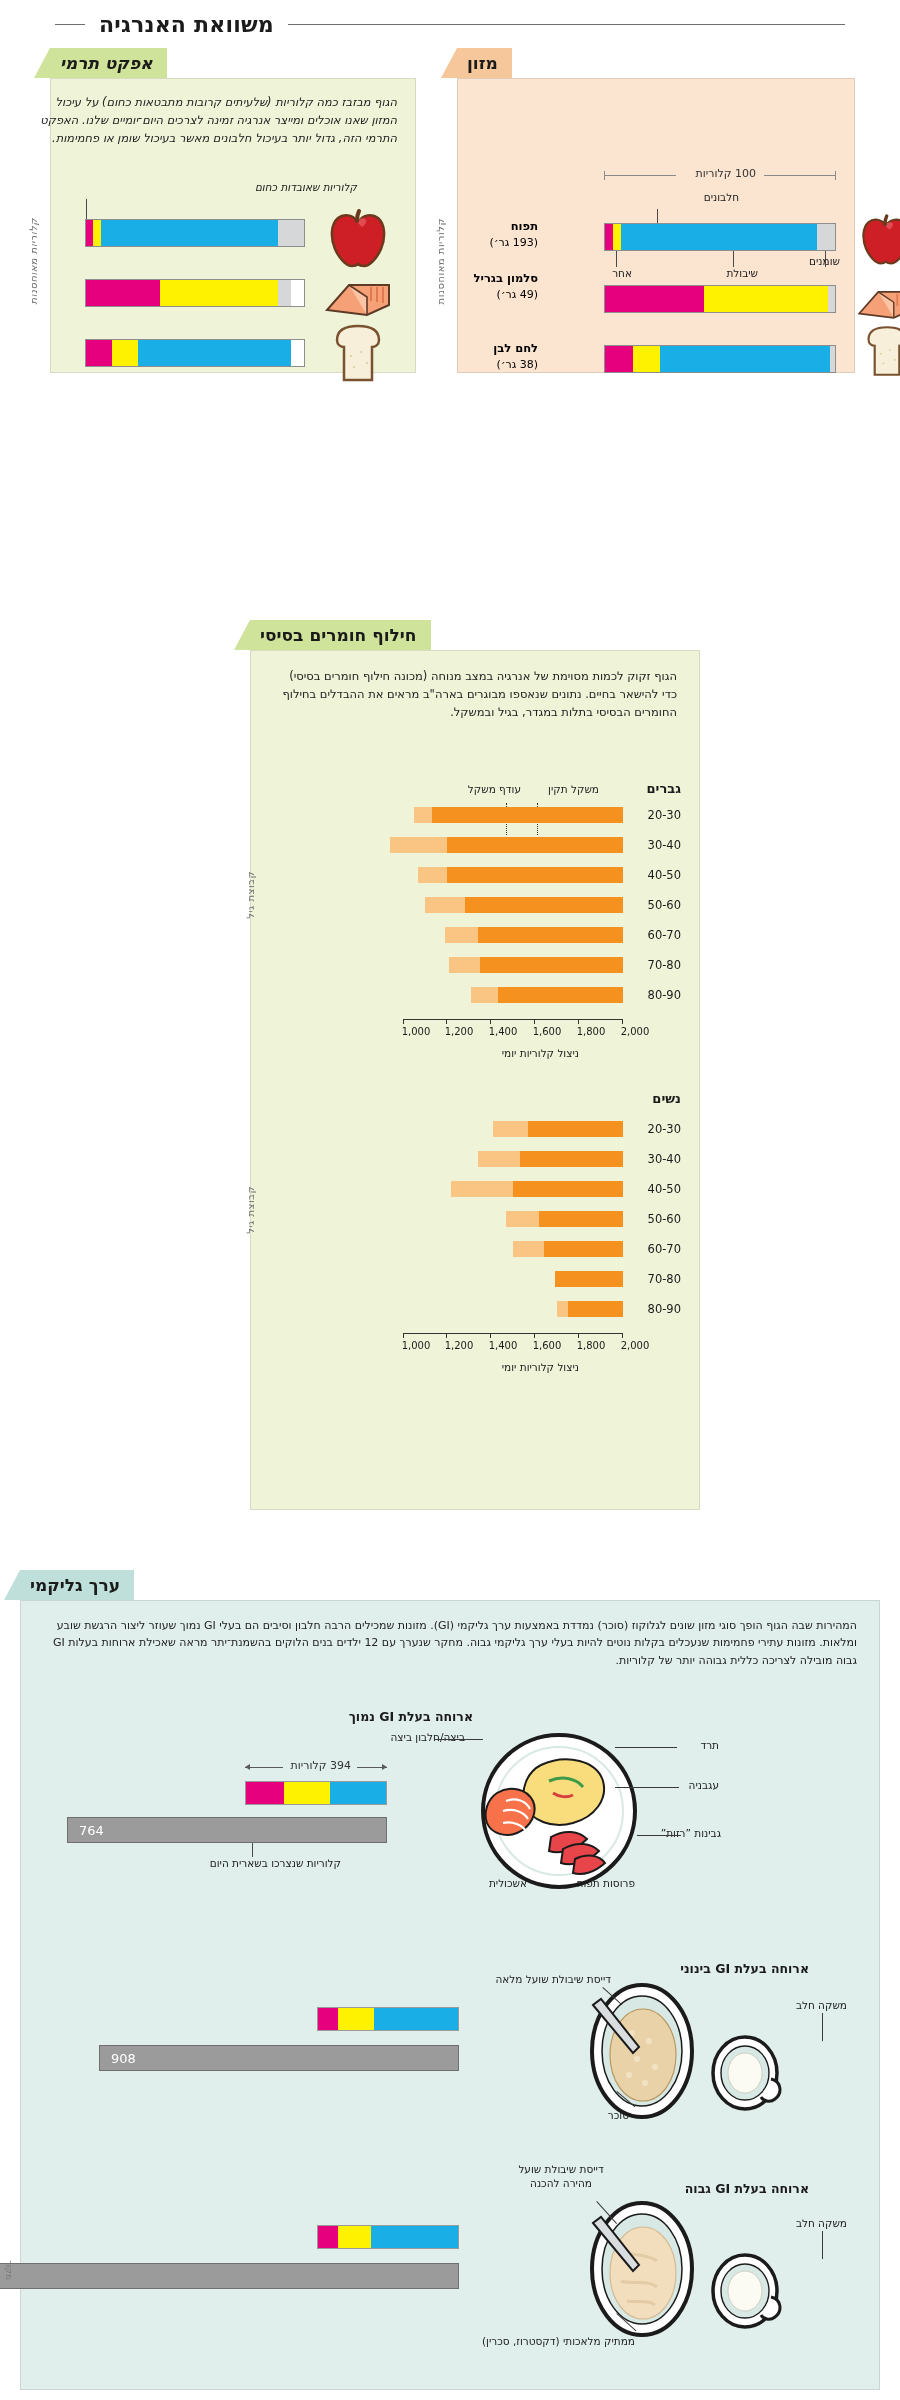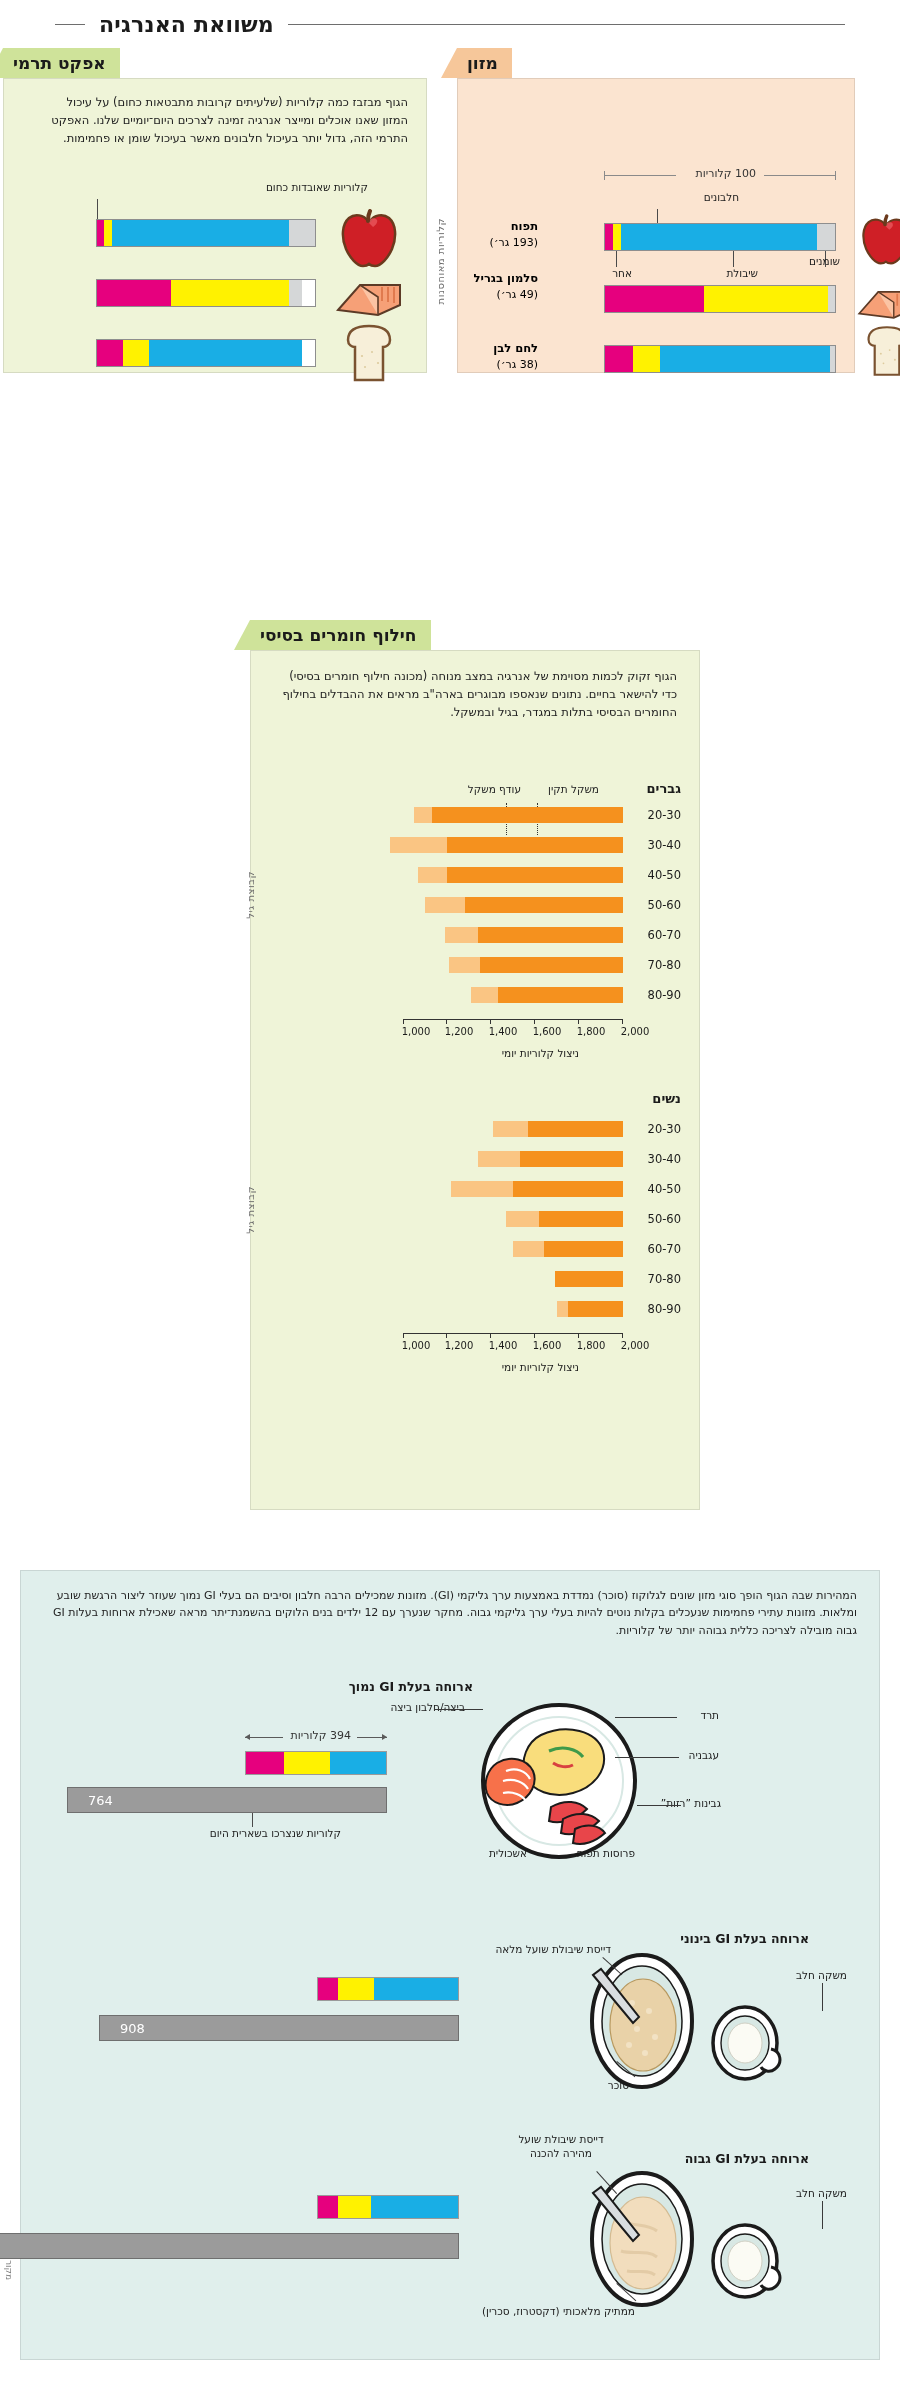--- a/index.html
+++ b/index.html
@@ -116,21 +116,21 @@
   .axis-title { position: absolute; font-size: 10.5px; color: #1b1b1b; white-space: nowrap; }
 
   
   .gi-meal { position: absolute; }
   .gi-title { position: absolute; font-size: 12.5px; font-weight: 700; color: #1b1b1b; white-space: nowrap; }
   .kcal-bar { position: absolute; height: 24px; display: flex; border: 1px solid #9a9a9a; }
   .kcal-bar span { display: block; height: 100%; }
   .grey-bar {
     position: absolute; height: 26px; background: #9b9b9b; border: 1px solid #6f6f6f;
     color: #fff; font-size: 13px; display: flex; align-items: center;
-    padding: 0 20px; direction: ltr; justify-content: flex-start;
+    padding: 0 11px; direction: ltr; justify-content: flex-start;
   }
   .bracket { position: absolute; font-size: 11px; color: #333; }
   .bracket .ln { position: absolute; top: 8px; height: 1px; background: #5a5a5a; }
   .bracket .arw { position: absolute; top: 5px; width: 0; height: 0;
                   border-top: 3.5px solid transparent; border-bottom: 3.5px solid transparent; }
   .bracket .txt { position: absolute; top: 0; white-space: nowrap; }
 
   .callout { position: absolute; font-size: 10.5px; color: #1b1b1b; line-height: 1.3; white-space: nowrap; }
   .callout.wrap { white-space: normal; width: 86px; }
   .cline { position: absolute; background: #3a3a3a; height: 1px; transform-origin: 0 0; }
@@ -142,21 +142,21 @@
 <body>
 
 <div class="page">
 
   <div class="master-title-row">
     <div class="rule"></div>
     <div class="master-title">משוואת האנרגיה</div>
     <div class="rule short"></div>
   </div>
 
-  <div class="panel green" style="top:48px; right:473px; width:424px;">
+  <div class="panel green" style="top:48px; right:484px; width:366px;font-style:italic;">
     <div class="panel-head-wrap">
       <div class="panel-tab">אפקט תרמי</div>
     </div>
     <div class="panel-body" style="height:295px; padding:14px 18px 0 18px;">
       <div class="body-text" style="width:360px;">הגוף מבזבז כמה קלוריות (שלעיתים קרובות מתבטאות כחום) על עיכול המזון שאנו אוכלים ומייצר אנרגיה זמינה לצרכים היום־יומיים שלנו. האפקט התרמי הזה, גדול יותר בעיכול חלבונים מאשר בעיכול שומן או פחמימות.</div>
 
       <div class="tick-label" style="top:102px; right:58px;">קלוריות שאובדות כחום</div>
       <div class="leader" style="top:120px; right:328px; width:1px; height:20px;"></div>
 
       <div class="bar" style="top:140px; right:110px; width:220px;">
@@ -414,20 +414,23 @@
           <div class="tlab" style="right:164px;">1,200</div>
           <div class="tlab" style="right:207px;">1,000</div>
         </div>
         <div class="axis-title" style="top:270px; right:120px;">ניצול קלוריות יומי</div>
         <div class="vside flip" style="top:95px; left:-6px;">קבוצת גיל</div>
       </div>
     </div>
   </div>
 
   <div class="panel mint" style="top:1570px; right:20px; width:860px;">
+    <div class="panel-head-wrap">
+      <div class="panel-tab">ערך גליקמי</div>
+    </div>
     <div class="panel-body" style="height:790px; padding:16px 22px 0 22px;">
       <div class="body-text" style="width:814px; font-size:11px;">המהירות שבה הגוף הופך סוגי מזון שונים לגלוקוז (סוכר) נמדדת באמצעות ערך גליקמי (GI). מזונות שמכילים הרבה חלבון וסיבים הם בעלי GI נמוך שעוזר ליצור הרגשת שובע ומלאות. מזונות עתירי פחמימות שנעכלים בקלות נוטים להיות בעלי ערך גליקמי גבוה. מחקר שנערך עם 12 ילדים בנים הלוקים בהשמנת־יתר מראה שאכילת ארוחות בעלות GI גבוה מובילה לצריכה כללית גבוהה יותר של קלוריות.</div>
 
       <div class="gi-meal" style="top:108px; right:0; left:0; height:210px;">
         <div class="gi-title" style="top:0; right:406px;">ארוחה בעלת GI נמוך</div>
 
         <svg class="plate" style="top:22px; right:240px;" width="160" height="160" viewBox="0 0 160 160">
           <circle cx="80" cy="80" r="76" fill="#ffffff" stroke="#1b1b1b" stroke-width="4"></circle>
           <circle cx="80" cy="80" r="64" fill="#ffffff" stroke="#d8e8e4" stroke-width="2"></circle>
 

